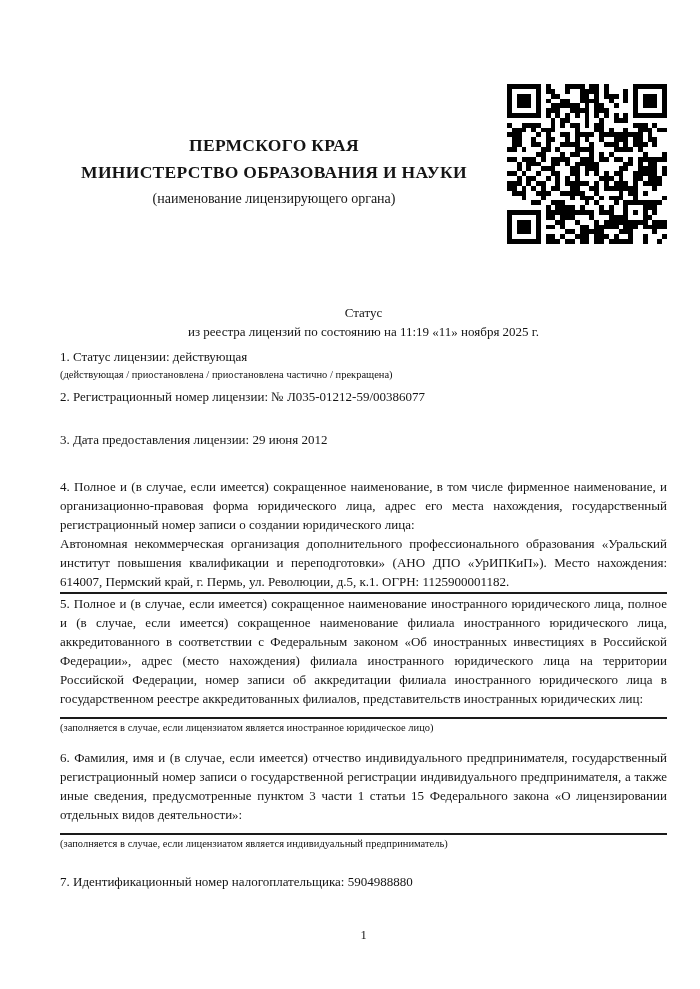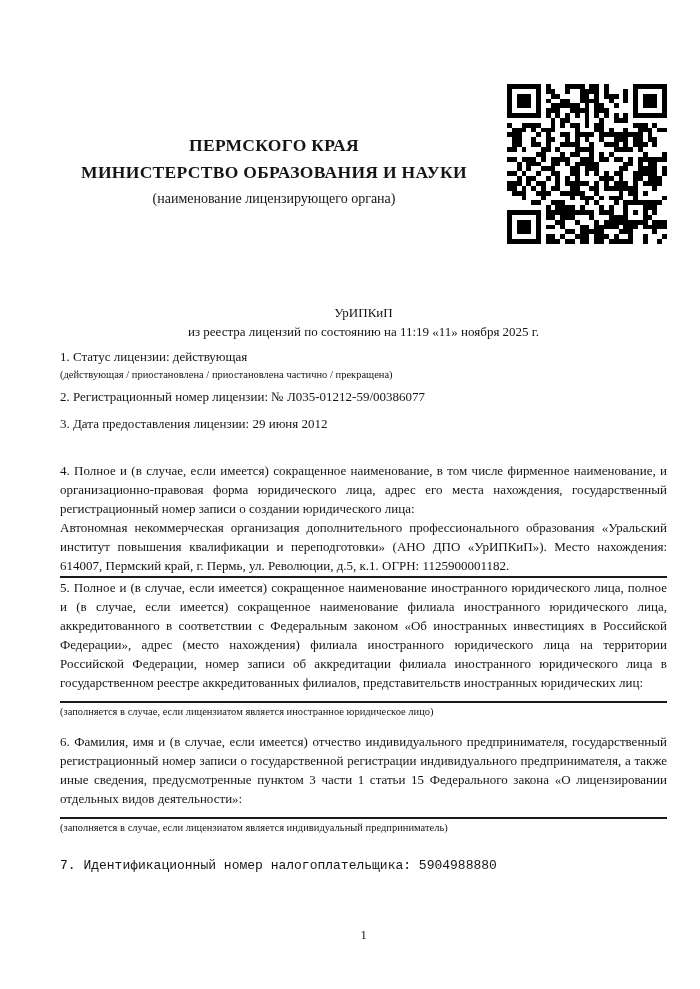--- a/index.html
+++ b/index.html
@@ -41,25 +41,25 @@
   }
   .content {
     position: absolute;
     left: 60px;
     right: 33px;
     top: 303px;
   }
   .doc-title { text-align: center; }
   .item { margin-top: 6px; }
   .item-1 { }
-  .item-3 { margin-top: 8px; }
+  .item-3 { margin-top: 24px; }
   .item-4 { margin-top: 28px; }
   .item-5 { margin-top: 0; }
   .item-6 { margin-top: 14px; }
-  .item-7 { margin-top: 22px; font-family: Liberation Mono, monospace; }
+  .item-7 { margin-top: 22px; }
   .para { text-align: justify; }
   .value-gap { height: 8px; }
   .rule {
     height: 0;
     border-top: 2px solid #1a1a1a;
     margin-top: 1px;
   }
   .fill-caption {
     font-size: 10.5px;
     line-height: 13px;
@@ -662,21 +662,21 @@
 
   <div class="header-block">
     <div class="ministry-line">ПЕРМСКОГО КРАЯ</div>
     <div class="ministry-line">МИНИСТЕРСТВО ОБРАЗОВАНИЯ И НАУКИ</div>
     <div class="header-caption">(наименование лицензирующего органа)</div>
   </div>
 
   <div class="content">
 
     <div class="doc-title">
-      <div>УрИПКиП</div>
+      <div>Статус</div>
       <div>из реестра лицензий по состоянию на 11:19 «11» ноября 2025 г.</div>
     </div>
 
     <div class="item item-1">
       <div>1. Статус лицензии: действующая</div>
       <div class="fill-caption">(действующая / приостановлена / приостановлена частично / прекращена)</div>
     </div>
 
     <div class="item item-2">
       <div>2. Регистрационный номер лицензии: № Л035-01212-59/00386077</div>

